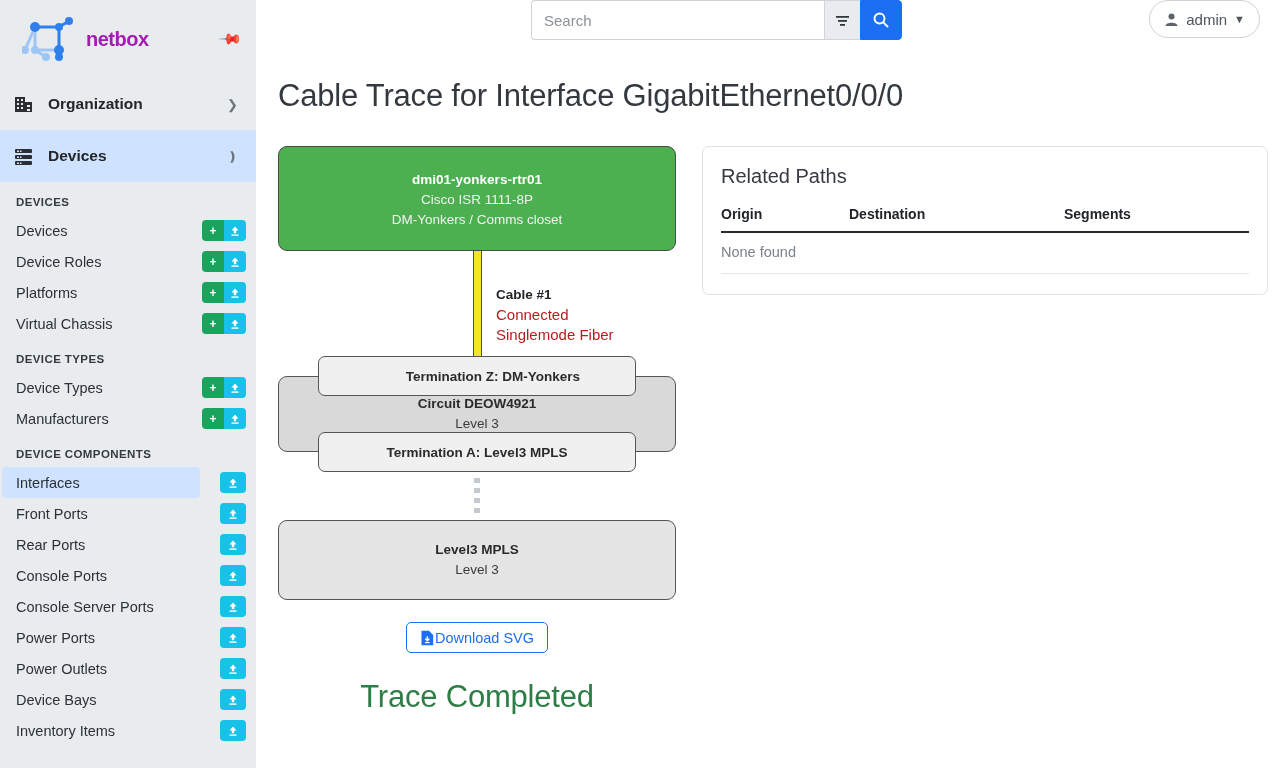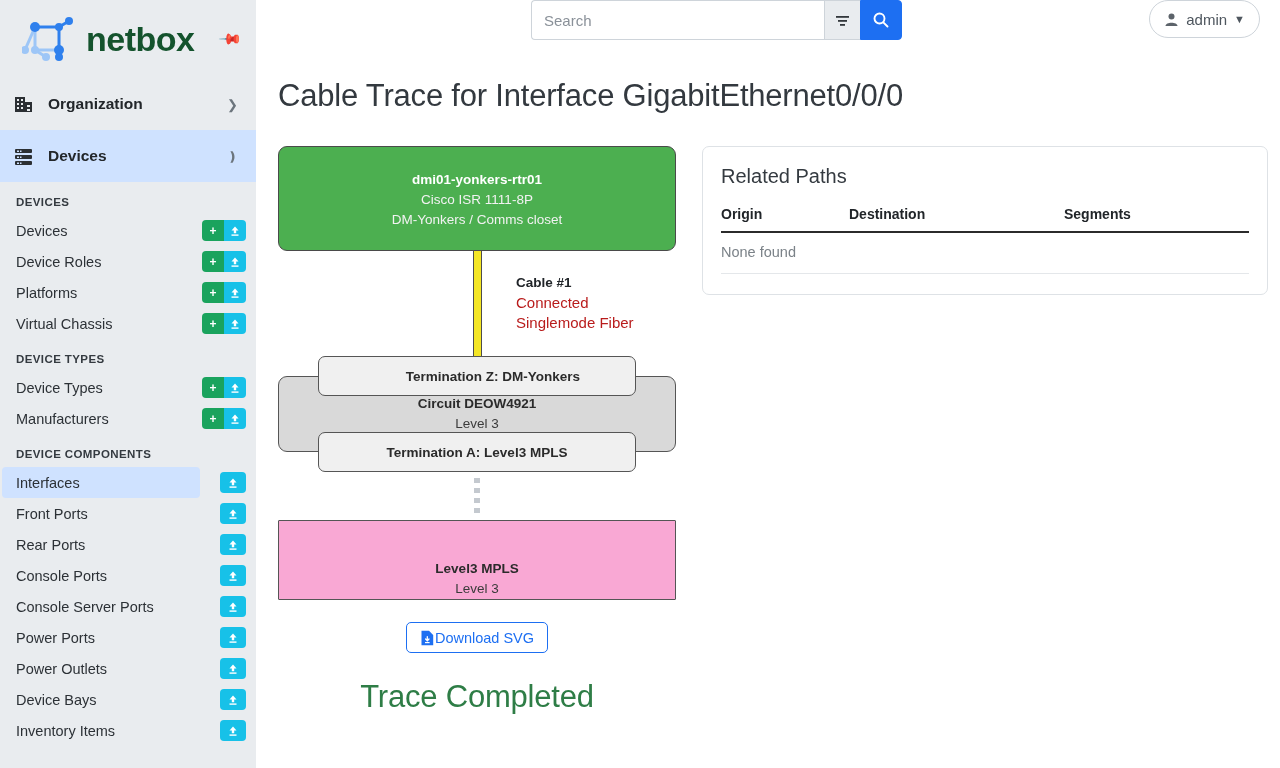--- a/index.html
+++ b/index.html
@@ -20,21 +20,21 @@
     overflow: hidden;
     position: relative;
   }
   .brand {
     height: 78px;
     display: flex; align-items: center;
     padding: 0 16px 0 22px;
   }
   .brand-logo { display: flex; align-items: center; gap: 10px; flex: 1; }
   .wordmark {
-    font-size: 34px; font-weight: bold; color: #14532d;
+    font-size: 20px; font-weight: bold; color: #a21caf;
     letter-spacing: -0.5px; line-height: 1;
   }
   .pin-icon { color: #f26522; font-size: 15px; transform: rotate(45deg); }
 
   .nav-group {
     display: flex; align-items: center;
     height: 52px; padding: 0 18px 0 14px;
     cursor: pointer;
   }
   .nav-group .ng-icon { width: 30px; display:flex; align-items:center; color:#2b2f33; }
@@ -142,21 +142,21 @@
     position: relative; z-index: 3;
   }
   .term-if { margin-top: -18px; }
 
   .cable-zone { position: relative; height: 105px; }
   .cable-line {
     position: absolute; left: 199px; top: 0; width: 9px; height: 105px;
     background: #f4e625; border-left: 1px solid #4d4d4d; border-right: 1px solid #4d4d4d;
     transform: translateX(-4px);
   }
-  .cable-labels { position: absolute; left: 218px; top: 22px; margin-left: 20px; }
+  .cable-labels { position: absolute; left: 218px; top: 34px; }
   .cable-labels .cl-title { font-size: 13.5px; font-weight: bold; color: #212529; line-height: 20px; }
   .cable-labels .cl-sub { font-size: 15px; color: #b91c1c; line-height: 20px; }
 
   .node-circuit {
     width: 398px; height: 76px;
     background: #d9d9d9; border: 1px solid #555;
     border-radius: 9px;
     display: flex; flex-direction: column; align-items: center; justify-content: center;
     margin-top: -20px;
   }
@@ -169,22 +169,22 @@
   .dotted-line {
     position: absolute; left: 199px; top: 6px;
     width: 6px; height: 38px;
     background-image: linear-gradient(#c4c9cf 50%, rgba(0,0,0,0) 0%);
     background-size: 6px 10px; background-repeat: repeat-y;
     transform: translateX(-3px);
   }
 
   .node-end {
     width: 398px; height: 80px;
-    background: #f9a8d4; border: 1px solid #555; border-radius: 1px;
-    display: flex; flex-direction: column; align-items: center; justify-content: flex-end;
+    background: #e5e5e5; border: 1px solid #555; border-radius: 9px;
+    display: flex; flex-direction: column; align-items: center; justify-content: center;
   }
   .node-end .ne-name { font-size: 13.5px; font-weight: bold; color: #2b2b2b; line-height: 20px; }
   .node-end .ne-sub { font-size: 13.5px; color: #3b3b3b; line-height: 20px; }
 
   .dl-wrap { display: flex; justify-content: center; margin-top: 22px; }
   .dl-btn {
     border: 1px solid #1d6ff2; color: #1d6ff2; background: #fff;
     border-radius: 5px; height: 31px; padding: 0 13px;
     font-size: 14.5px; display: flex; align-items: center; gap: 0;
     cursor: pointer; font-family: "Liberation Sans", sans-serif;

